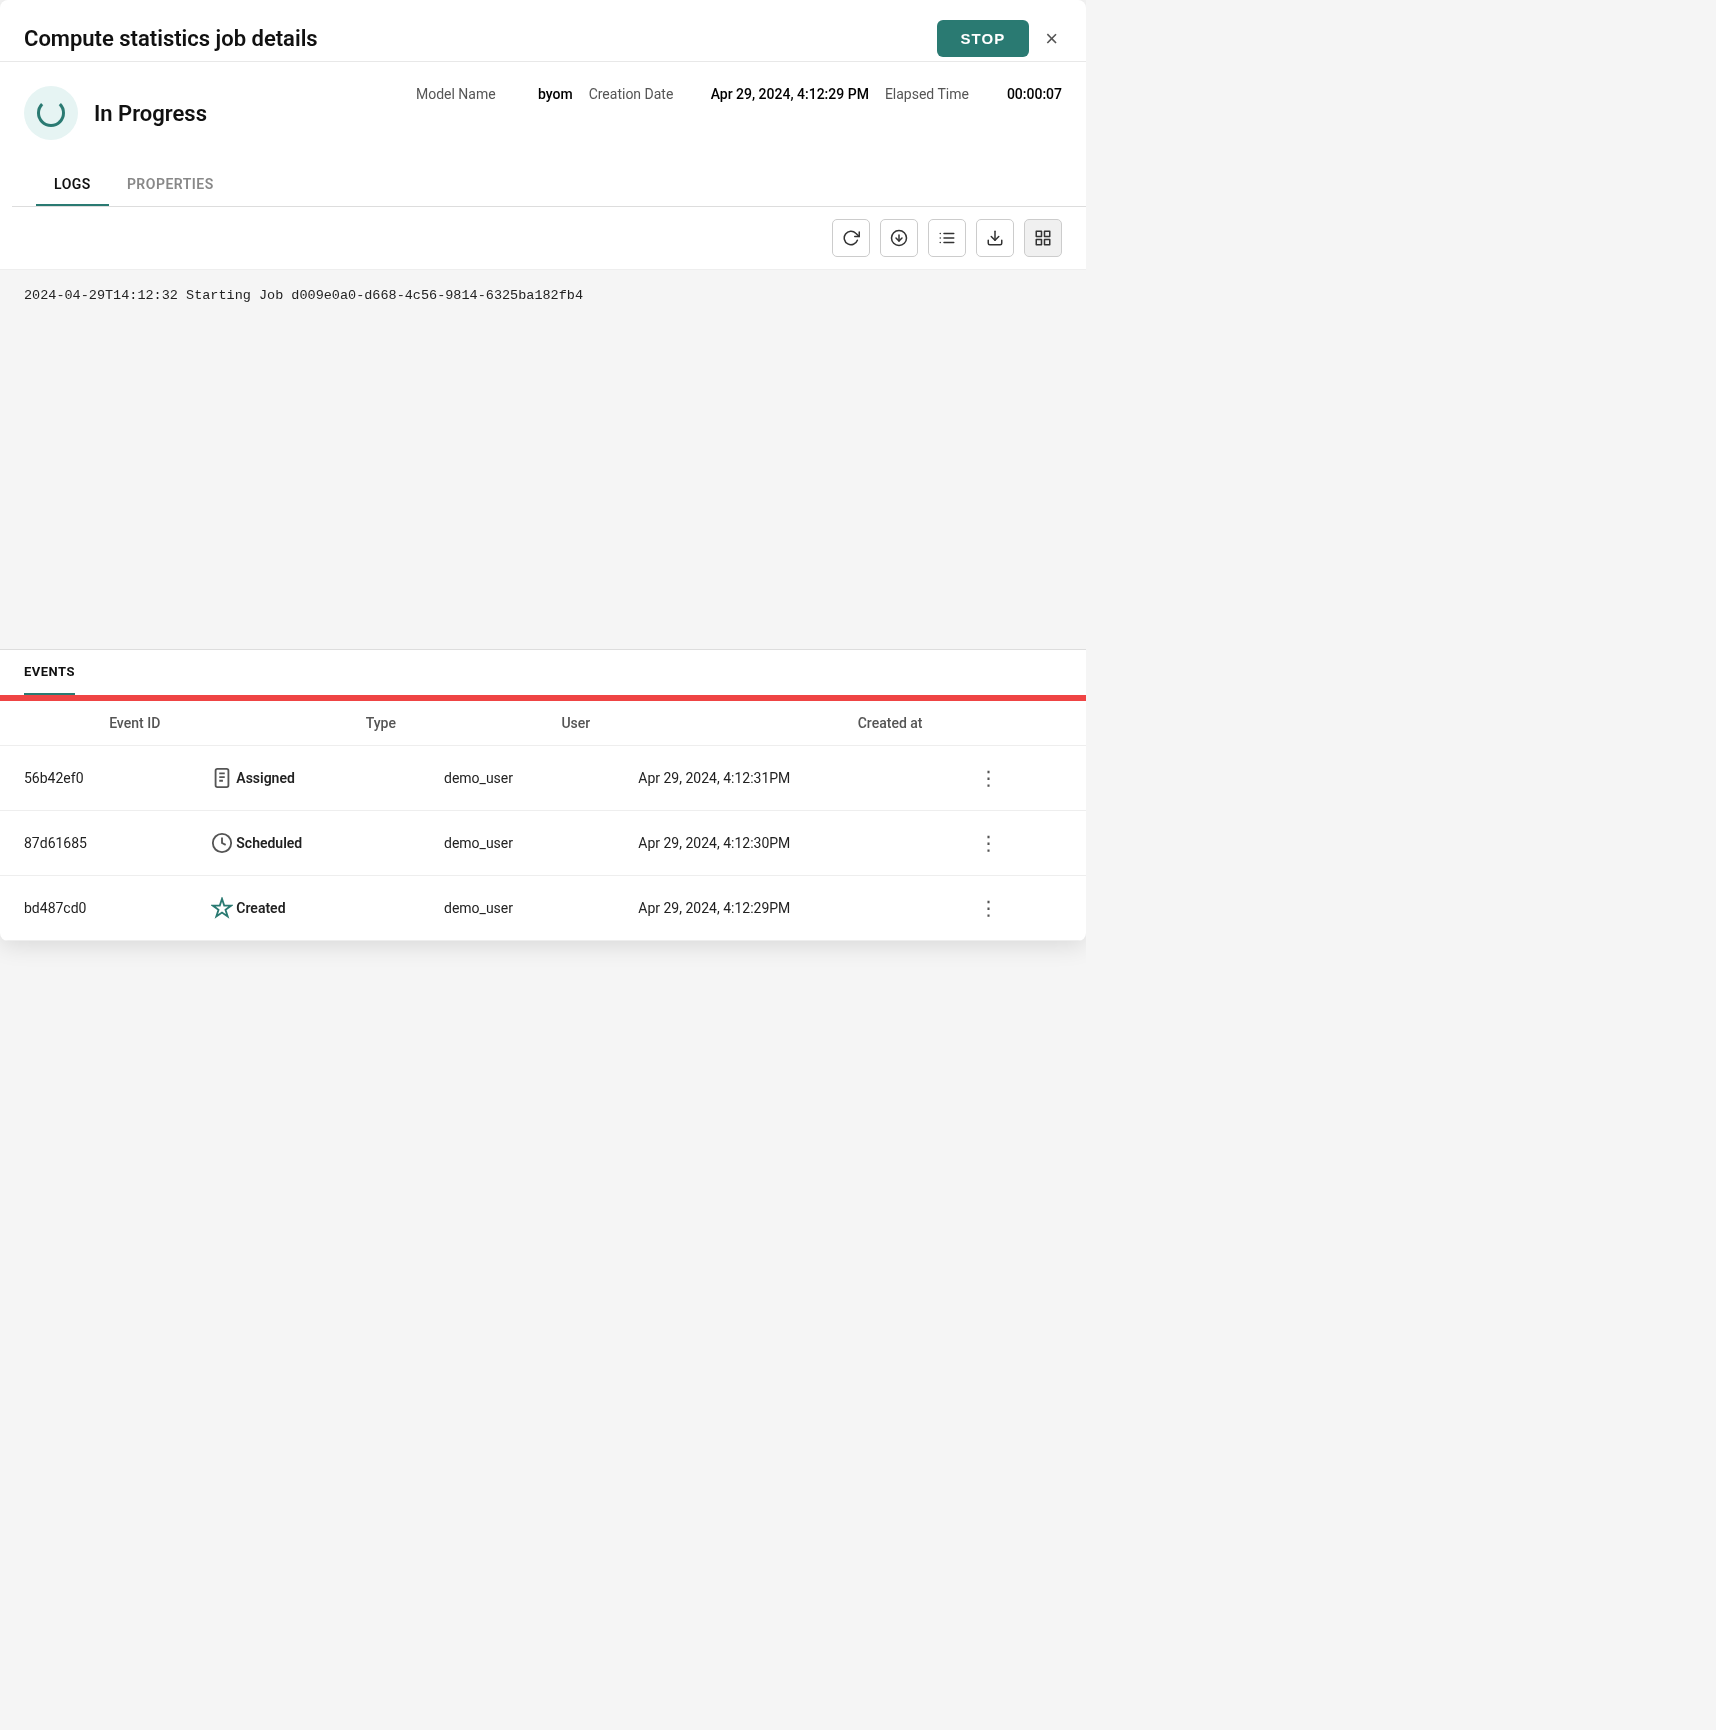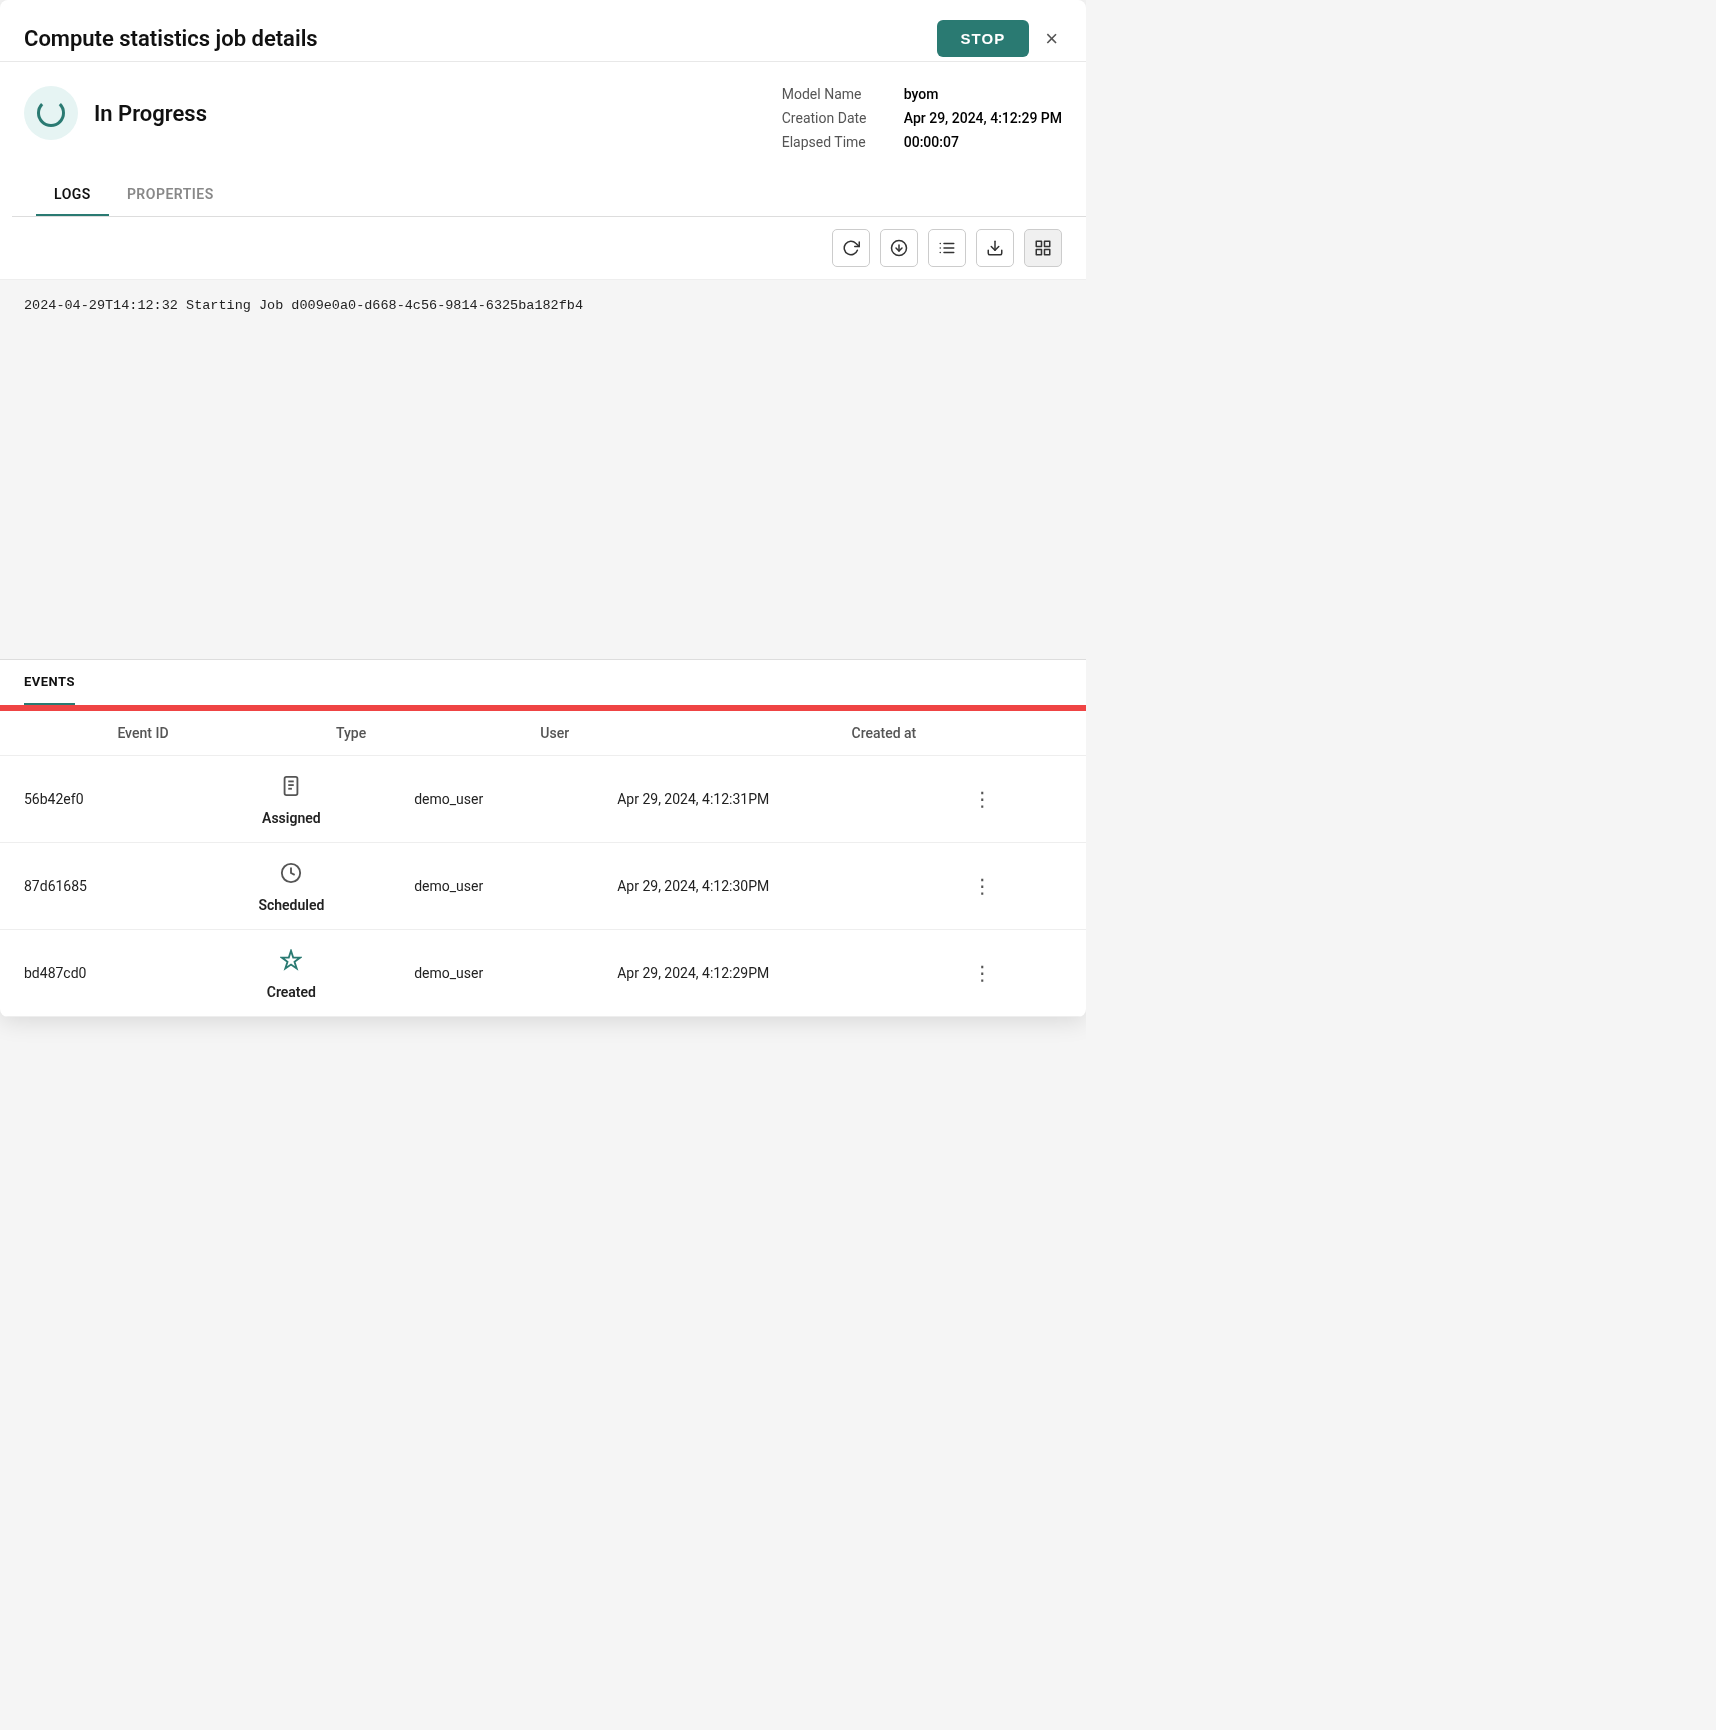--- a/index.html
+++ b/index.html
@@ -83,22 +83,22 @@
       animation: spin 1s linear infinite;
     }
     @keyframes spin { to { transform: rotate(360deg); } }
     .status-label {
       font-size: 22px;
       font-weight: 600;
       color: #111;
     }
     .meta-info {
       display: flex;
-      flex-direction: column;
-      gap: 8px;
+      flex-direction: row;
+      gap: 16px;
       text-align: left;
     }
     .meta-row {
       display: flex;
       gap: 12px;
       font-size: 14px;
     }
     .meta-key {
       color: #555;
       min-width: 110px;
@@ -199,22 +199,20 @@
       padding: 16px 24px;
       border-bottom: 1px solid #eee;
       vertical-align: middle;
     }
     .events-table td.right {
       text-align: right;
     }
     .type-cell {
       display: flex;
       align-items: center;
-      gap: 10px;
-      flex-direction: column;
     }
     .type-icon {
       width: 28px;
       height: 28px;
       display: flex;
       align-items: center;
       justify-content: center;
       font-size: 16px;
     }
     .type-icon.assigned { color: #555; }

